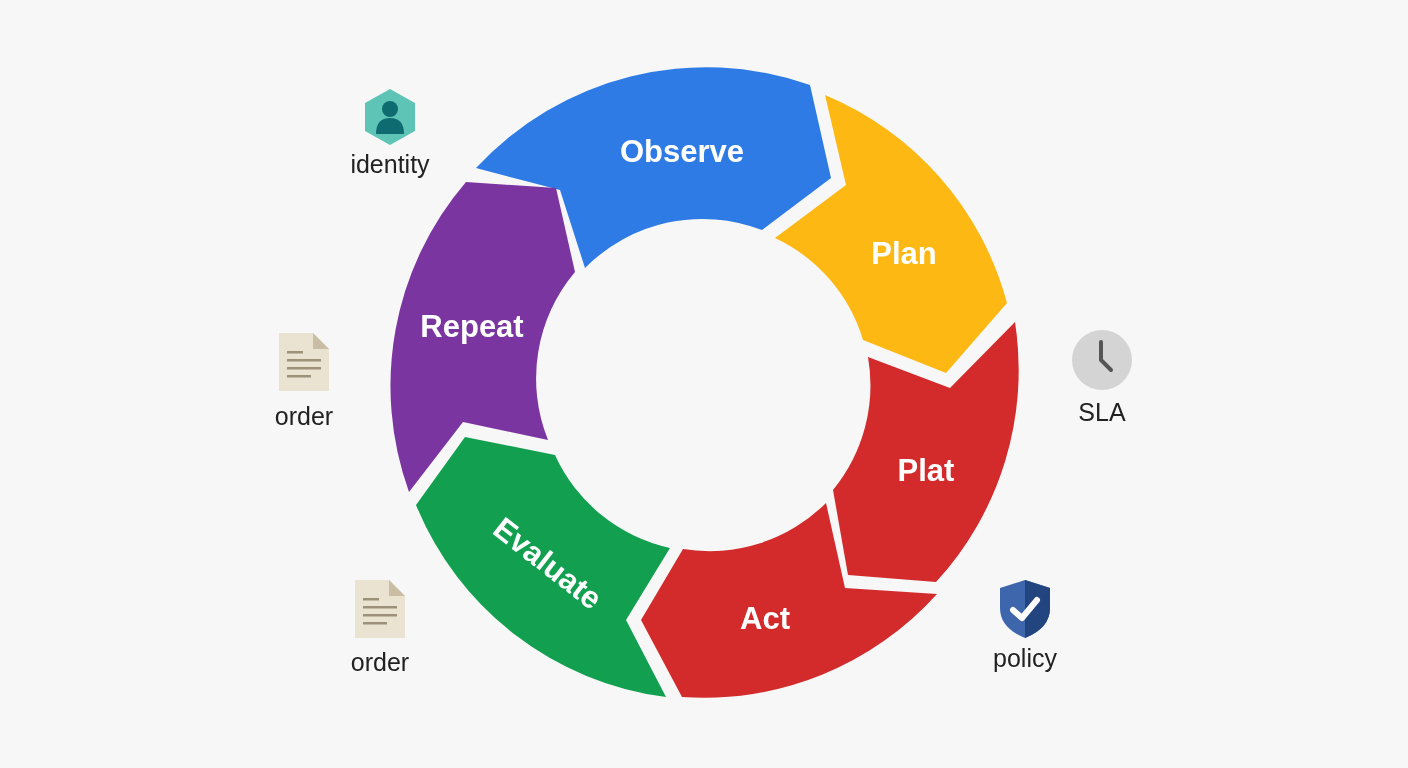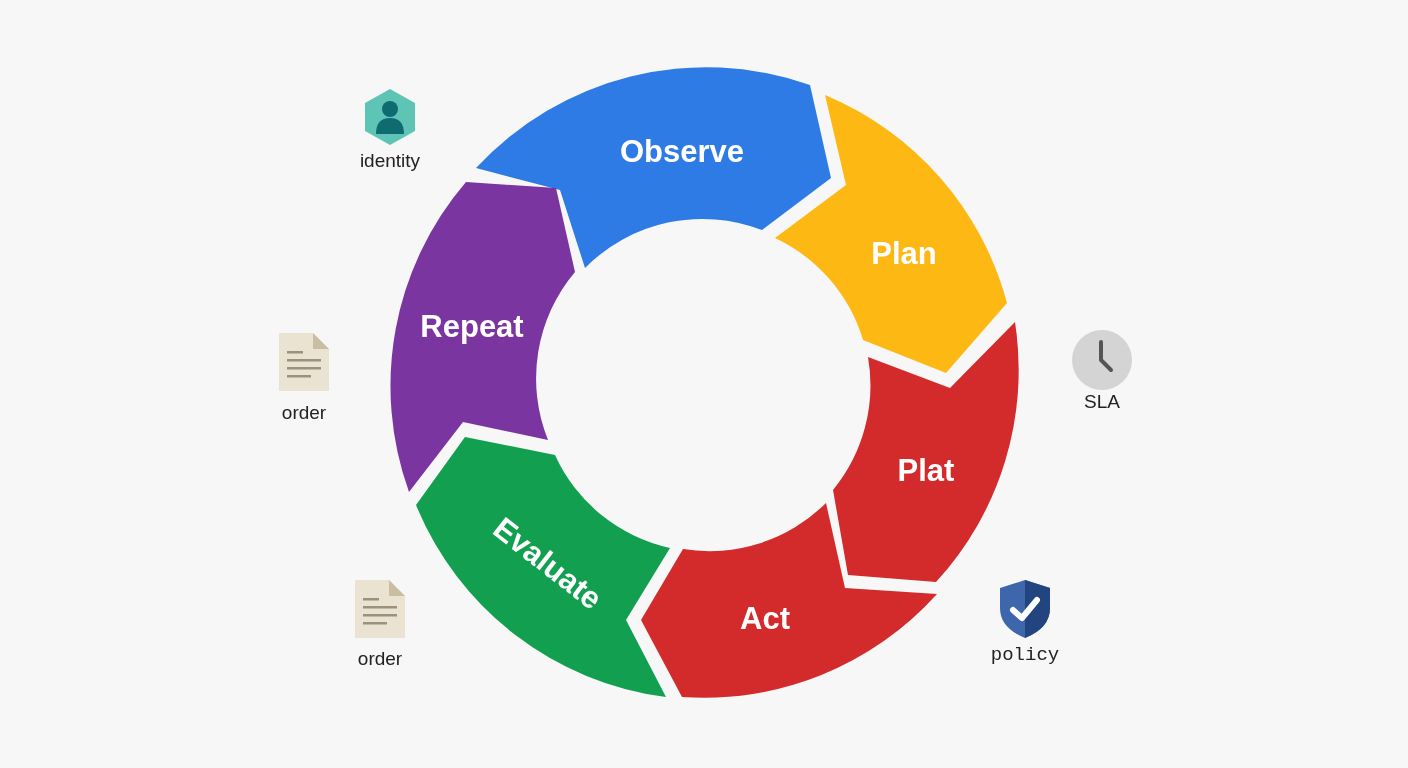--- a/index.html
+++ b/index.html
@@ -33,21 +33,21 @@
     display: flex;
     flex-direction: column;
     align-items: center;
     width: 120px;
   }
   .side-item .icon {
     display: block;
   }
   .side-item .caption {
     margin-top: 8px;
-    font-size: 19px;
+    font-size: 25px;
     color: #222222;
     font-family: "Liberation Sans", "DejaVu Sans", sans-serif;
   }
 </style>
 </head>
 <body>
 
 <div class="stage">
 
   <svg class="ring" viewBox="0 0 1408 768">
@@ -91,30 +91,30 @@
     </svg>
     <span class="caption" style="margin-top:4px;">identity</span>
   </div>
 
 
   <div class="side-item" style="left:1042px; top:330px;">
     <svg class="icon" width="60" height="60" viewBox="0 0 60 60">
       <circle cx="30" cy="30" r="30" fill="#D4D4D4"></circle>
       <path d="M 29 12 L 29 30 L 39 40" stroke="#555555" stroke-width="4" stroke-linecap="round" stroke-linejoin="round" fill="none"></path>
     </svg>
-    <span class="caption" style="margin-top:1px;">SLA</span>
+    <span class="caption" style="margin-top:8px;">SLA</span>
   </div>
 
   <div class="side-item" style="left:965px; top:580px;">
     <svg class="icon" width="50" height="58" viewBox="0 0 50 58">
       <path d="M 25 0 L 50 8 L 50 28 Q 50 48 25 58 Q 0 48 0 28 L 0 8 Z" fill="#3D66AC"></path>
       <path d="M 25 0 L 50 8 L 50 28 Q 50 48 25 58 Z" fill="#23457F"></path>
       <path d="M 13 30 L 22 38 L 37 20" stroke="#ffffff" stroke-width="6" stroke-linecap="round" stroke-linejoin="round" fill="none"></path>
     </svg>
-    <span class="caption" style="margin-top:6px;font-family:Liberation Mono, monospace;">policy</span>
+    <span class="caption" style="margin-top:6px;">policy</span>
   </div>
 
   <div class="side-item" style="left:244px; top:333px;">
     <svg class="icon" width="50" height="58" viewBox="0 0 50 58">
       <path d="M 0 0 L 34 0 L 50 16 L 50 58 L 0 58 Z" fill="#EAE3D2"></path>
       <path d="M 34 0 L 50 16 L 34 16 Z" fill="#C9BEA3"></path>
       <rect x="8" y="18" width="16" height="2.5" fill="#9C9279"></rect>
       <rect x="8" y="26" width="34" height="2.5" fill="#9C9279"></rect>
       <rect x="8" y="34" width="34" height="2.5" fill="#9C9279"></rect>
       <rect x="8" y="42" width="24" height="2.5" fill="#9C9279"></rect>

